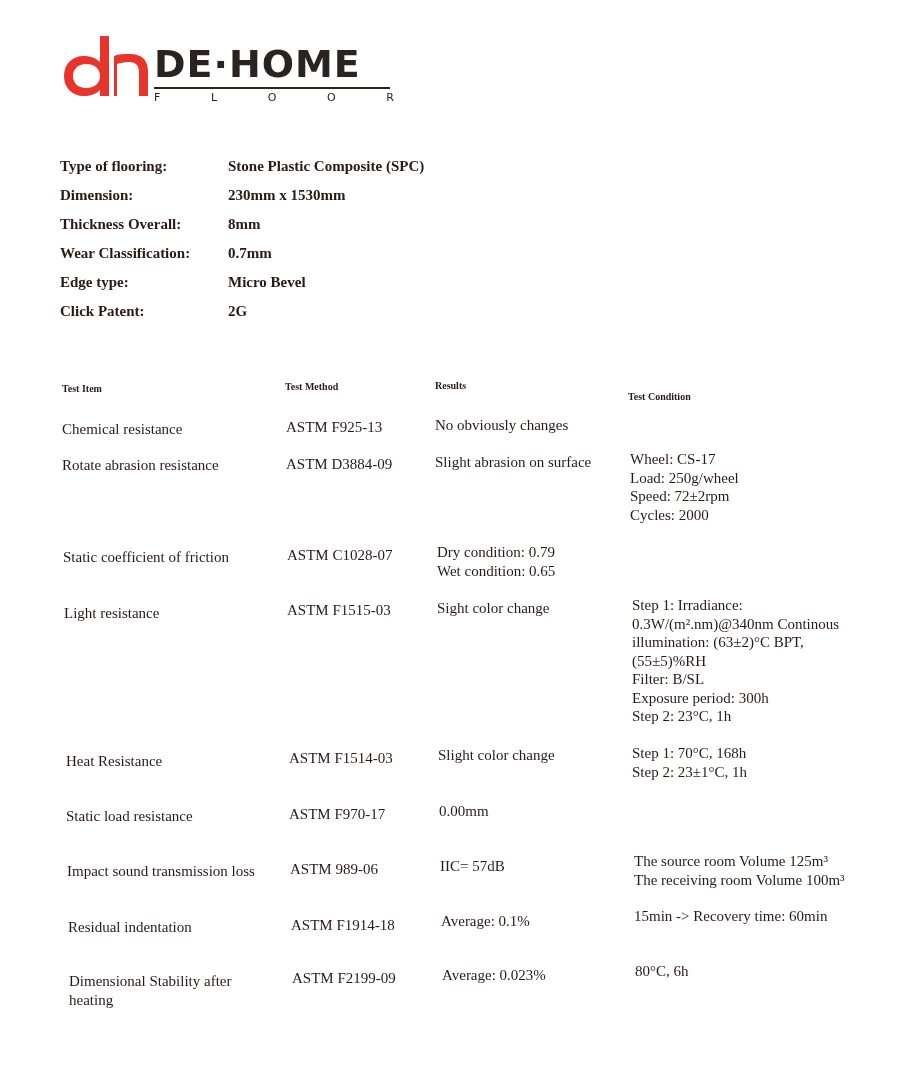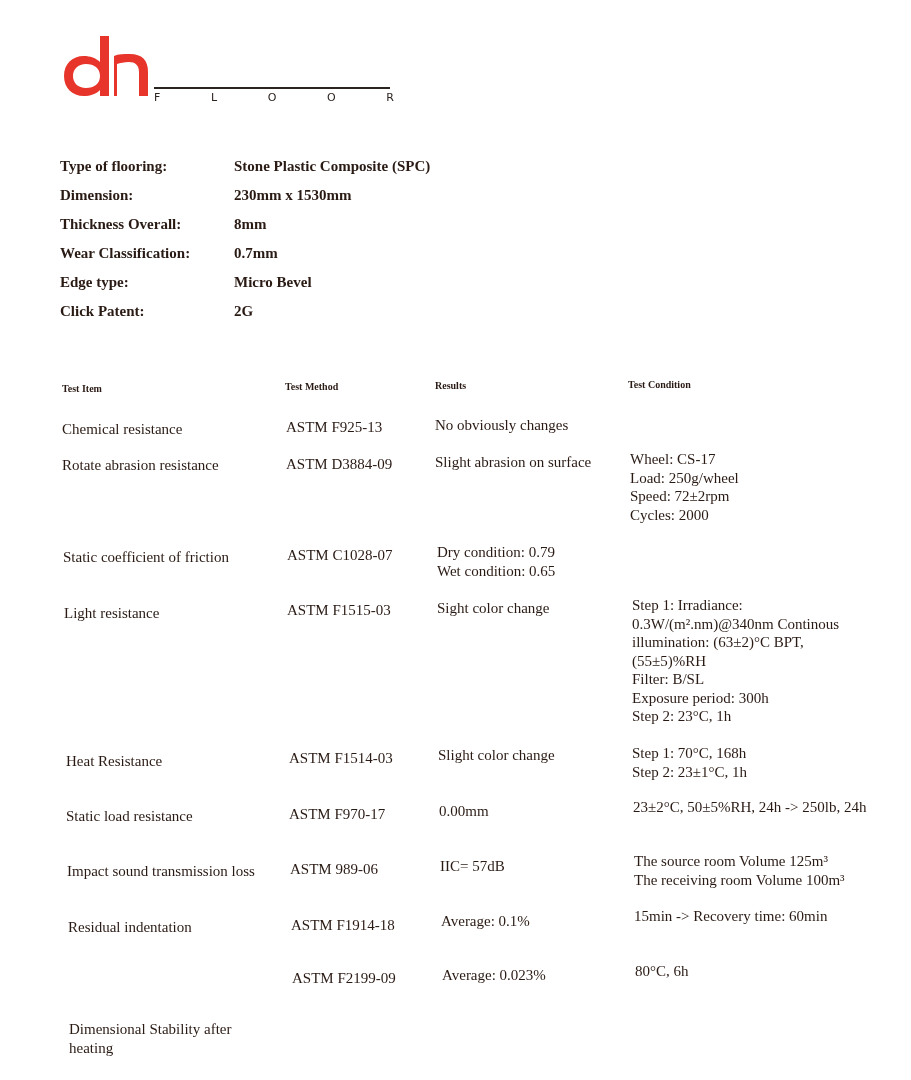--- a/index.html
+++ b/index.html
@@ -10,36 +10,37 @@
     .logo { position: absolute; left: 62px; top: 32px; width: 340px; height: 70px; }
     .logo-mark { position: absolute; left: 0; top: 0; width: 90px; height: 66px; }
     .logo-word { position: absolute; left: 92px; top: 12px; font-family: "DejaVu Sans", sans-serif; font-weight: bold;
       font-size: 38px; letter-spacing: 1px; color: #2b2320; line-height: 40px; }
     .logo-rule { position: absolute; left: 92px; top: 55px; width: 236px; height: 2px; background: #2b2320; }
     .logo-sub { position: absolute; left: 92px; top: 59px; width: 240px; display: flex; justify-content: space-between;
       font-family: "DejaVu Sans", sans-serif; font-size: 11px; color: #2b2320; }
 
     .spec-row { position: absolute; left: 60px; height: 20px; font-size: 15px; font-weight: bold; }
     .spec-label { position: absolute; left: 0; white-space: nowrap; }
-    .spec-value { position: absolute; left: 168px; white-space: nowrap; margin-left: 6px; }
+    .spec-value { position: absolute; left: 168px; white-space: nowrap; }
 
     .th { position: absolute; font-size: 10px; font-weight: bold; white-space: nowrap; }
     .cell { position: absolute; font-size: 15px; line-height: 18.5px; white-space: nowrap; }
-    .cell.wrap { white-space: normal; margin-top: 48px; }
+    .cell.wrap { white-space: normal; }
   </style>
 </head>
 <body>
 
 <div class="logo">
   <svg class="logo-mark" viewBox="0 0 90 66">
 
     <path d="M38 4 L47 4 L47 64 L38 64 L38 58 C34 62 28 64 22 64 C10 64 2 56 2 44 C2 32 10 24 22 24 C28 24 34 26 38 30 Z M38 44 C38 36 32 32 24 32 C16 32 11 37 11 44 C11 51 16 56 24 56 C32 56 38 52 38 44 Z" fill="#e8352b"></path>
 
     <path d="M52 24 C56 22 62 22 68 22 C80 22 86 28 86 40 L86 64 L77 64 L77 40 C77 33 73 30 67 30 C62 30 58 31 55 32 L55 64 L52 64 Z" fill="#e8352b"></path>
   </svg>
+  <div class="logo-word">DE·HOME</div>
   <div class="logo-rule"></div>
   <div class="logo-sub">
     <span>F</span>
     <span>L</span>
     <span>O</span>
     <span>O</span>
     <span>R</span>
   </div>
 </div>
 
@@ -67,21 +68,21 @@
   <div class="spec-row" style="top:303px">
     <span class="spec-label">Click Patent:</span>
     <span class="spec-value">2G</span>
   </div>
 </div>
 
 <div>
   <div class="th" style="left:62px; top:383px">Test Item</div>
   <div class="th" style="left:285px; top:381px">Test Method</div>
   <div class="th" style="left:435px; top:380px">Results</div>
-  <div class="th" style="left:628px; top:379px">Test Condition</div>
+  <div class="th" style="left:628px; top:391px">Test Condition</div>
 
   <div>
     <div class="cell" style="left:62px; top:420px">Chemical resistance</div>
     <div class="cell" style="left:286px; top:418px">ASTM F925-13</div>
     <div class="cell" style="left:435px; top:416px">No obviously changes</div>
   </div>
 
   <div>
     <div class="cell" style="left:62px; top:456px">Rotate abrasion resistance</div>
     <div class="cell" style="left:286px; top:455px">ASTM D3884-09</div>
@@ -126,21 +127,20 @@
       <div>Step 1: 70°C, 168h</div>
       <div>Step 2: 23±1°C, 1h</div>
     </div>
   </div>
 
   <div>
     <div class="cell" style="left:66px; top:807px">Static load resistance</div>
     <div class="cell" style="left:289px; top:805px">ASTM F970-17</div>
     <div class="cell" style="left:439px; top:802px">0.00mm</div>
     <div class="cell" style="left:633px; top:798px">
-      <div>23±2°C, 50±5%RH, 24h -&gt; 250lb, 24h</div>
     </div>
   </div>
 
   <div>
     <div class="cell" style="left:67px; top:862px">Impact sound transmission loss</div>
     <div class="cell" style="left:290px; top:860px">ASTM 989-06</div>
     <div class="cell" style="left:440px; top:857px">IIC= 57dB</div>
     <div class="cell" style="left:634px; top:852px">
       <div>The source room Volume 125m³</div>
       <div>The receiving room Volume 100m³</div>

